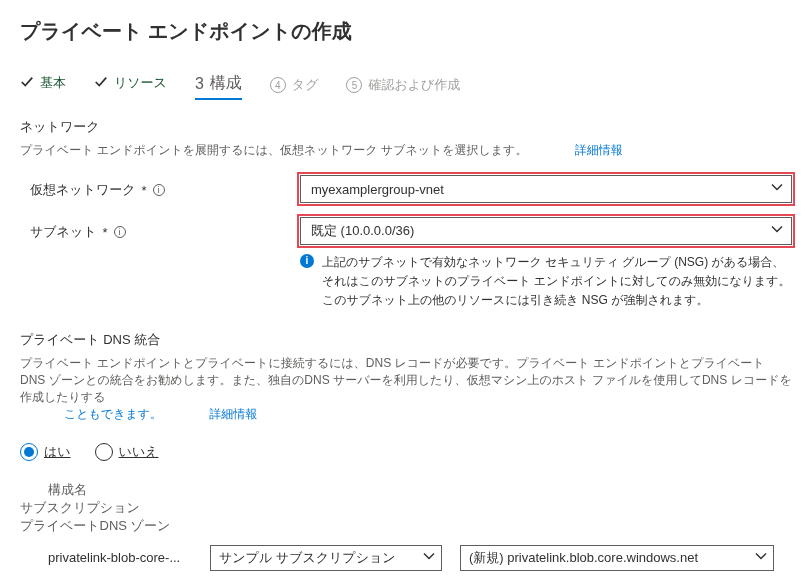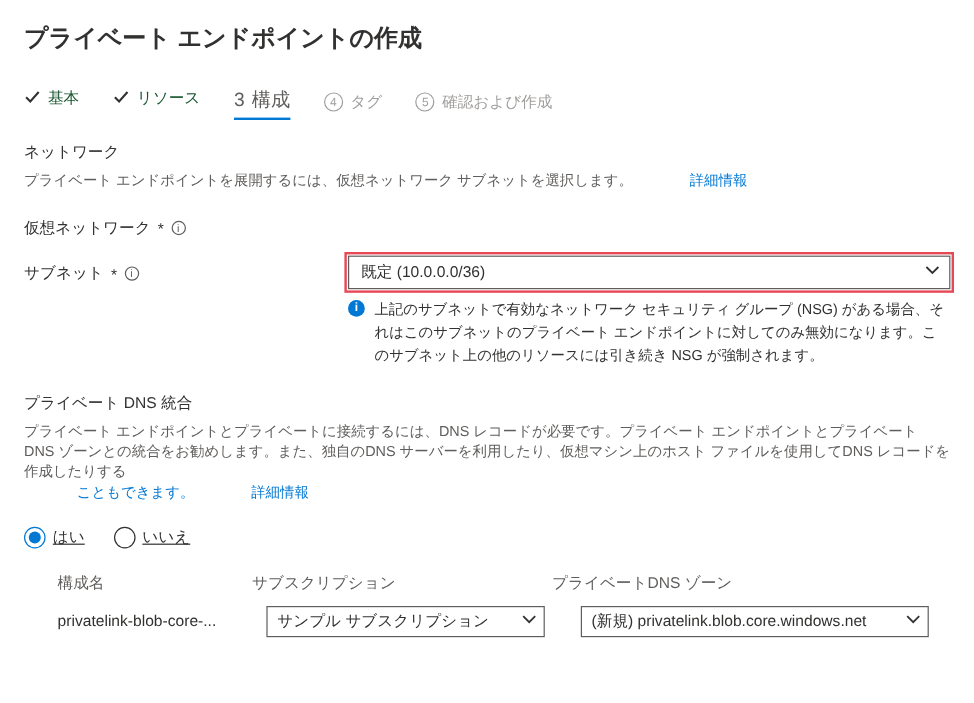--- a/index.html
+++ b/index.html
@@ -61,20 +61,21 @@
     margin-bottom: 14px;
   }
   .row-label {
     width: 270px;
     flex: 0 0 270px;
     display: flex;
     align-items: center;
     gap: 6px;
     font-size: 13px;
     padding-top: 6px;
+    margin-left: 10px;
   }
   .req { color: #323130; }
   .info-icon {
     width: 12px; height: 12px; border: 1px solid #605e5c; border-radius: 50%;
     display: inline-flex; align-items: center; justify-content: center;
     font-size: 9px; line-height: 1; color: #605e5c;
   }
   .row-control { flex: 1; }
   .dropdown {
     position: relative;
@@ -121,29 +122,29 @@
   }
   .radio.checked { border-color: #0078d4; }
   .radio.checked::after {
     content: ""; width: 10px; height: 10px; border-radius: 50%; background: #0078d4;
   }
   .table-header {
     display: flex;
     color: #605e5c;
     font-size: 13px;
     padding: 6px 0;
+    flex-direction: column;
   }
   .col-name { width: 190px; padding-left: 28px; }
   .col-sub  { width: 250px; }
   .col-dns  { flex: 1; }
   .table-row {
     display: flex;
     align-items: center;
     padding: 4px 0;
-    gap: 12px;
   }
   .table-row .col-name {
     font-size: 13px;
     white-space: nowrap; overflow: hidden; text-overflow: ellipsis;
     padding-right: 10px;
   }
   .small-dd {
     height: 26px;
     border: 1px solid #605e5c;
     display: flex; align-items: center;
@@ -200,20 +201,30 @@
 <p class="section-desc">
   <span>プライベート エンドポイントを展開するには、仮想ネットワーク サブネットを選択します。</span>
   <span class="link">詳細情報</span>
 </p>
 
 <div class="row">
   <div class="row-label">
     <span>仮想ネットワーク</span>
       <span class="req">*</span>
     <span class="info-icon">i</span>
+  </div>
+  <div class="row-control">
+    <div class="dropdown highlight">
+      <span>myexamplergroup-vnet</span>
+      <span class="chev">
+        <svg viewBox="0 0 12 12">
+            <path d="M1 3 L6 8 L11 3" stroke="#323130" stroke-width="1.5" fill="none"></path>
+          </svg>
+      </span>
+    </div>
   </div>
 </div>
 
 <div class="row">
   <div class="row-label">
     <span>サブネット</span>
       <span class="req">*</span>
     <span class="info-icon">i</span>
   </div>
   <div class="row-control">

